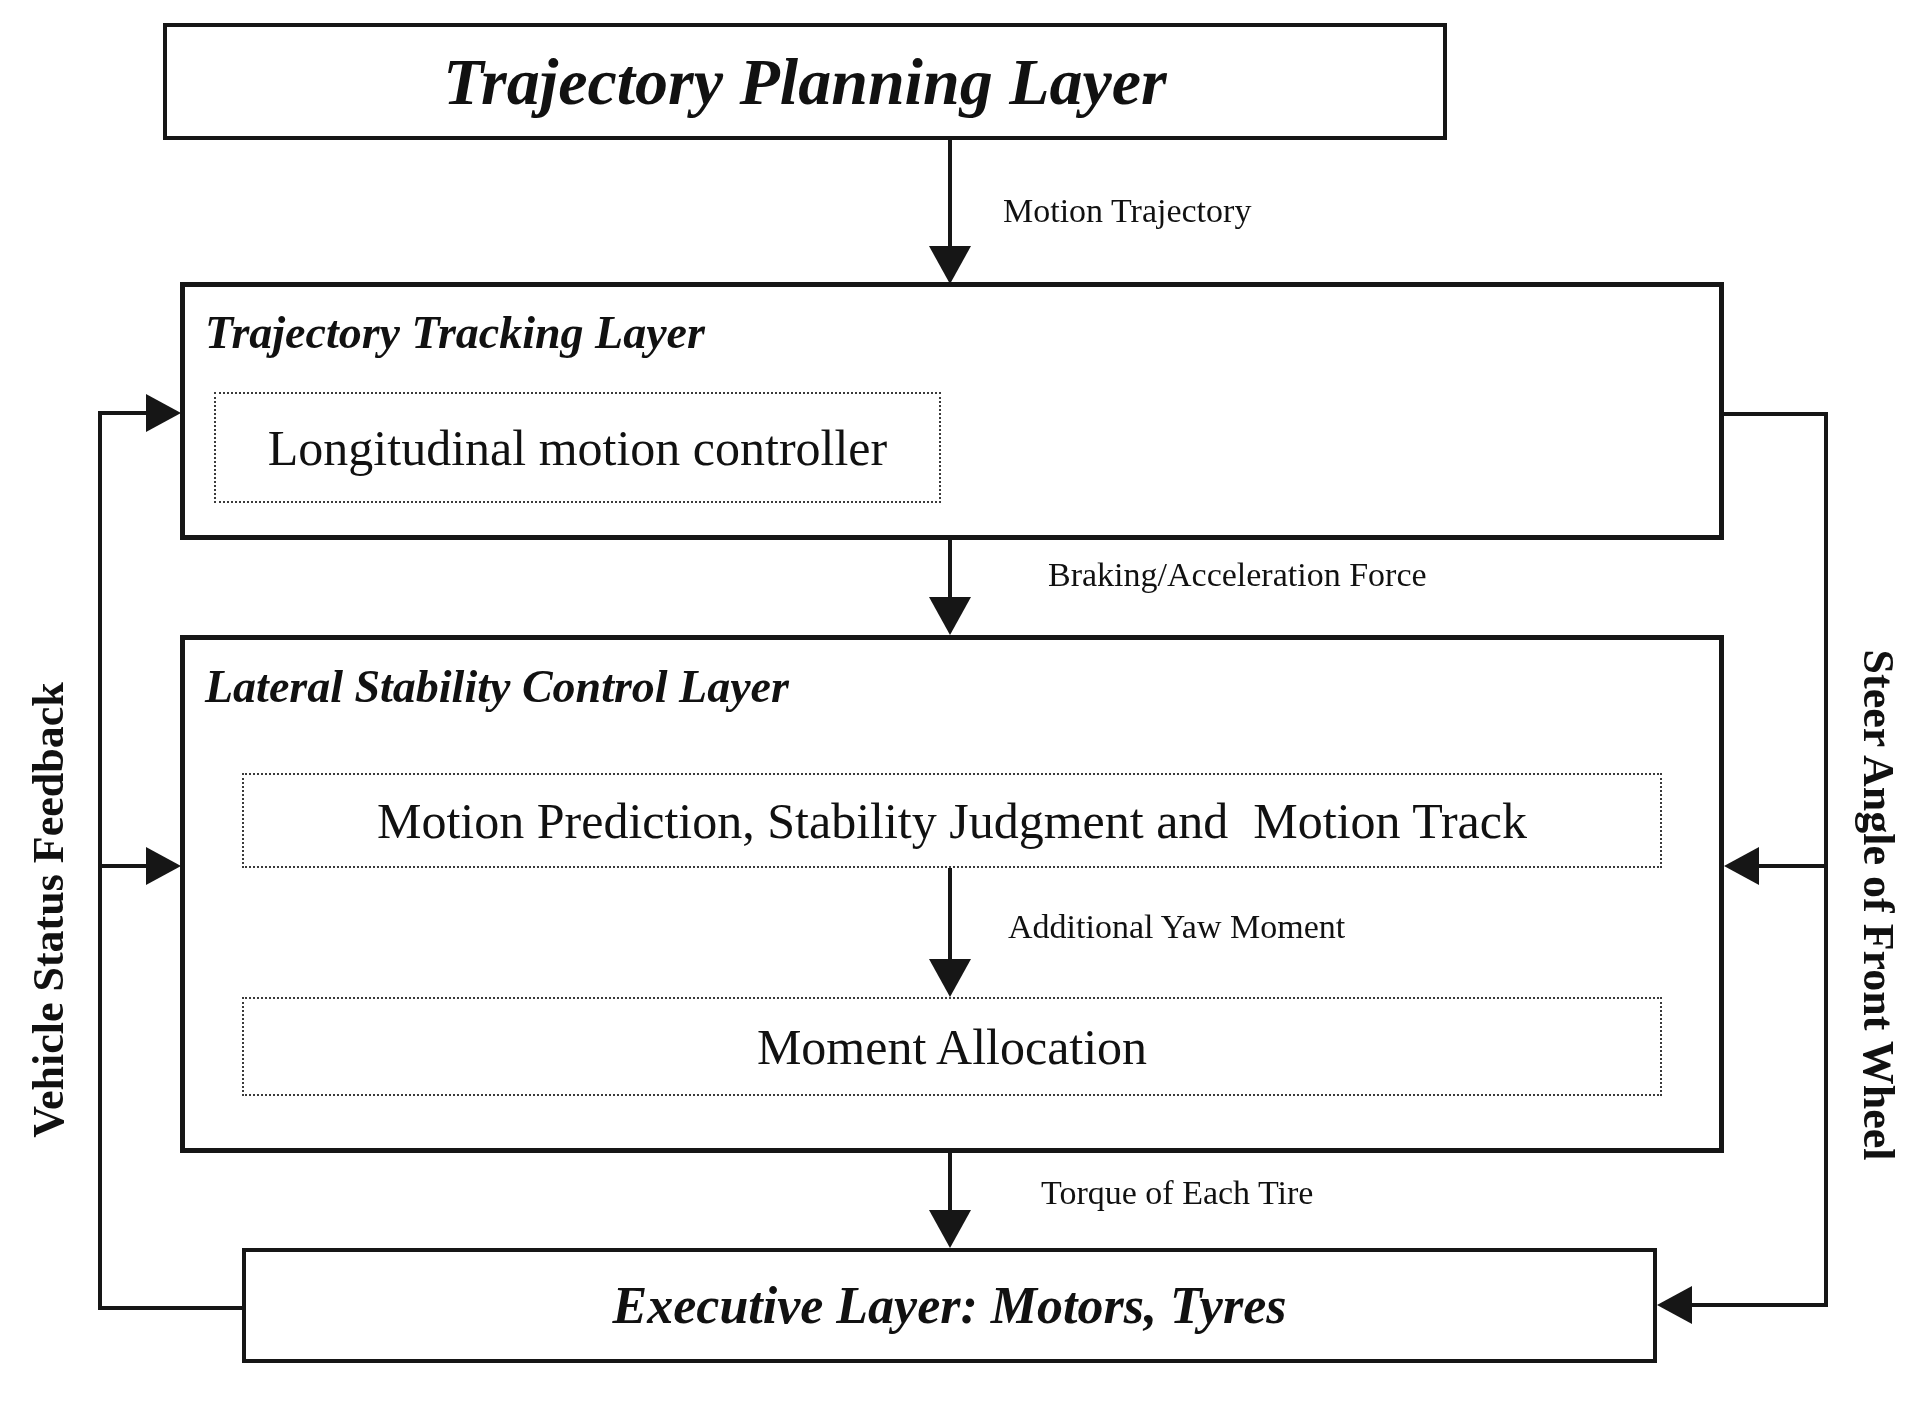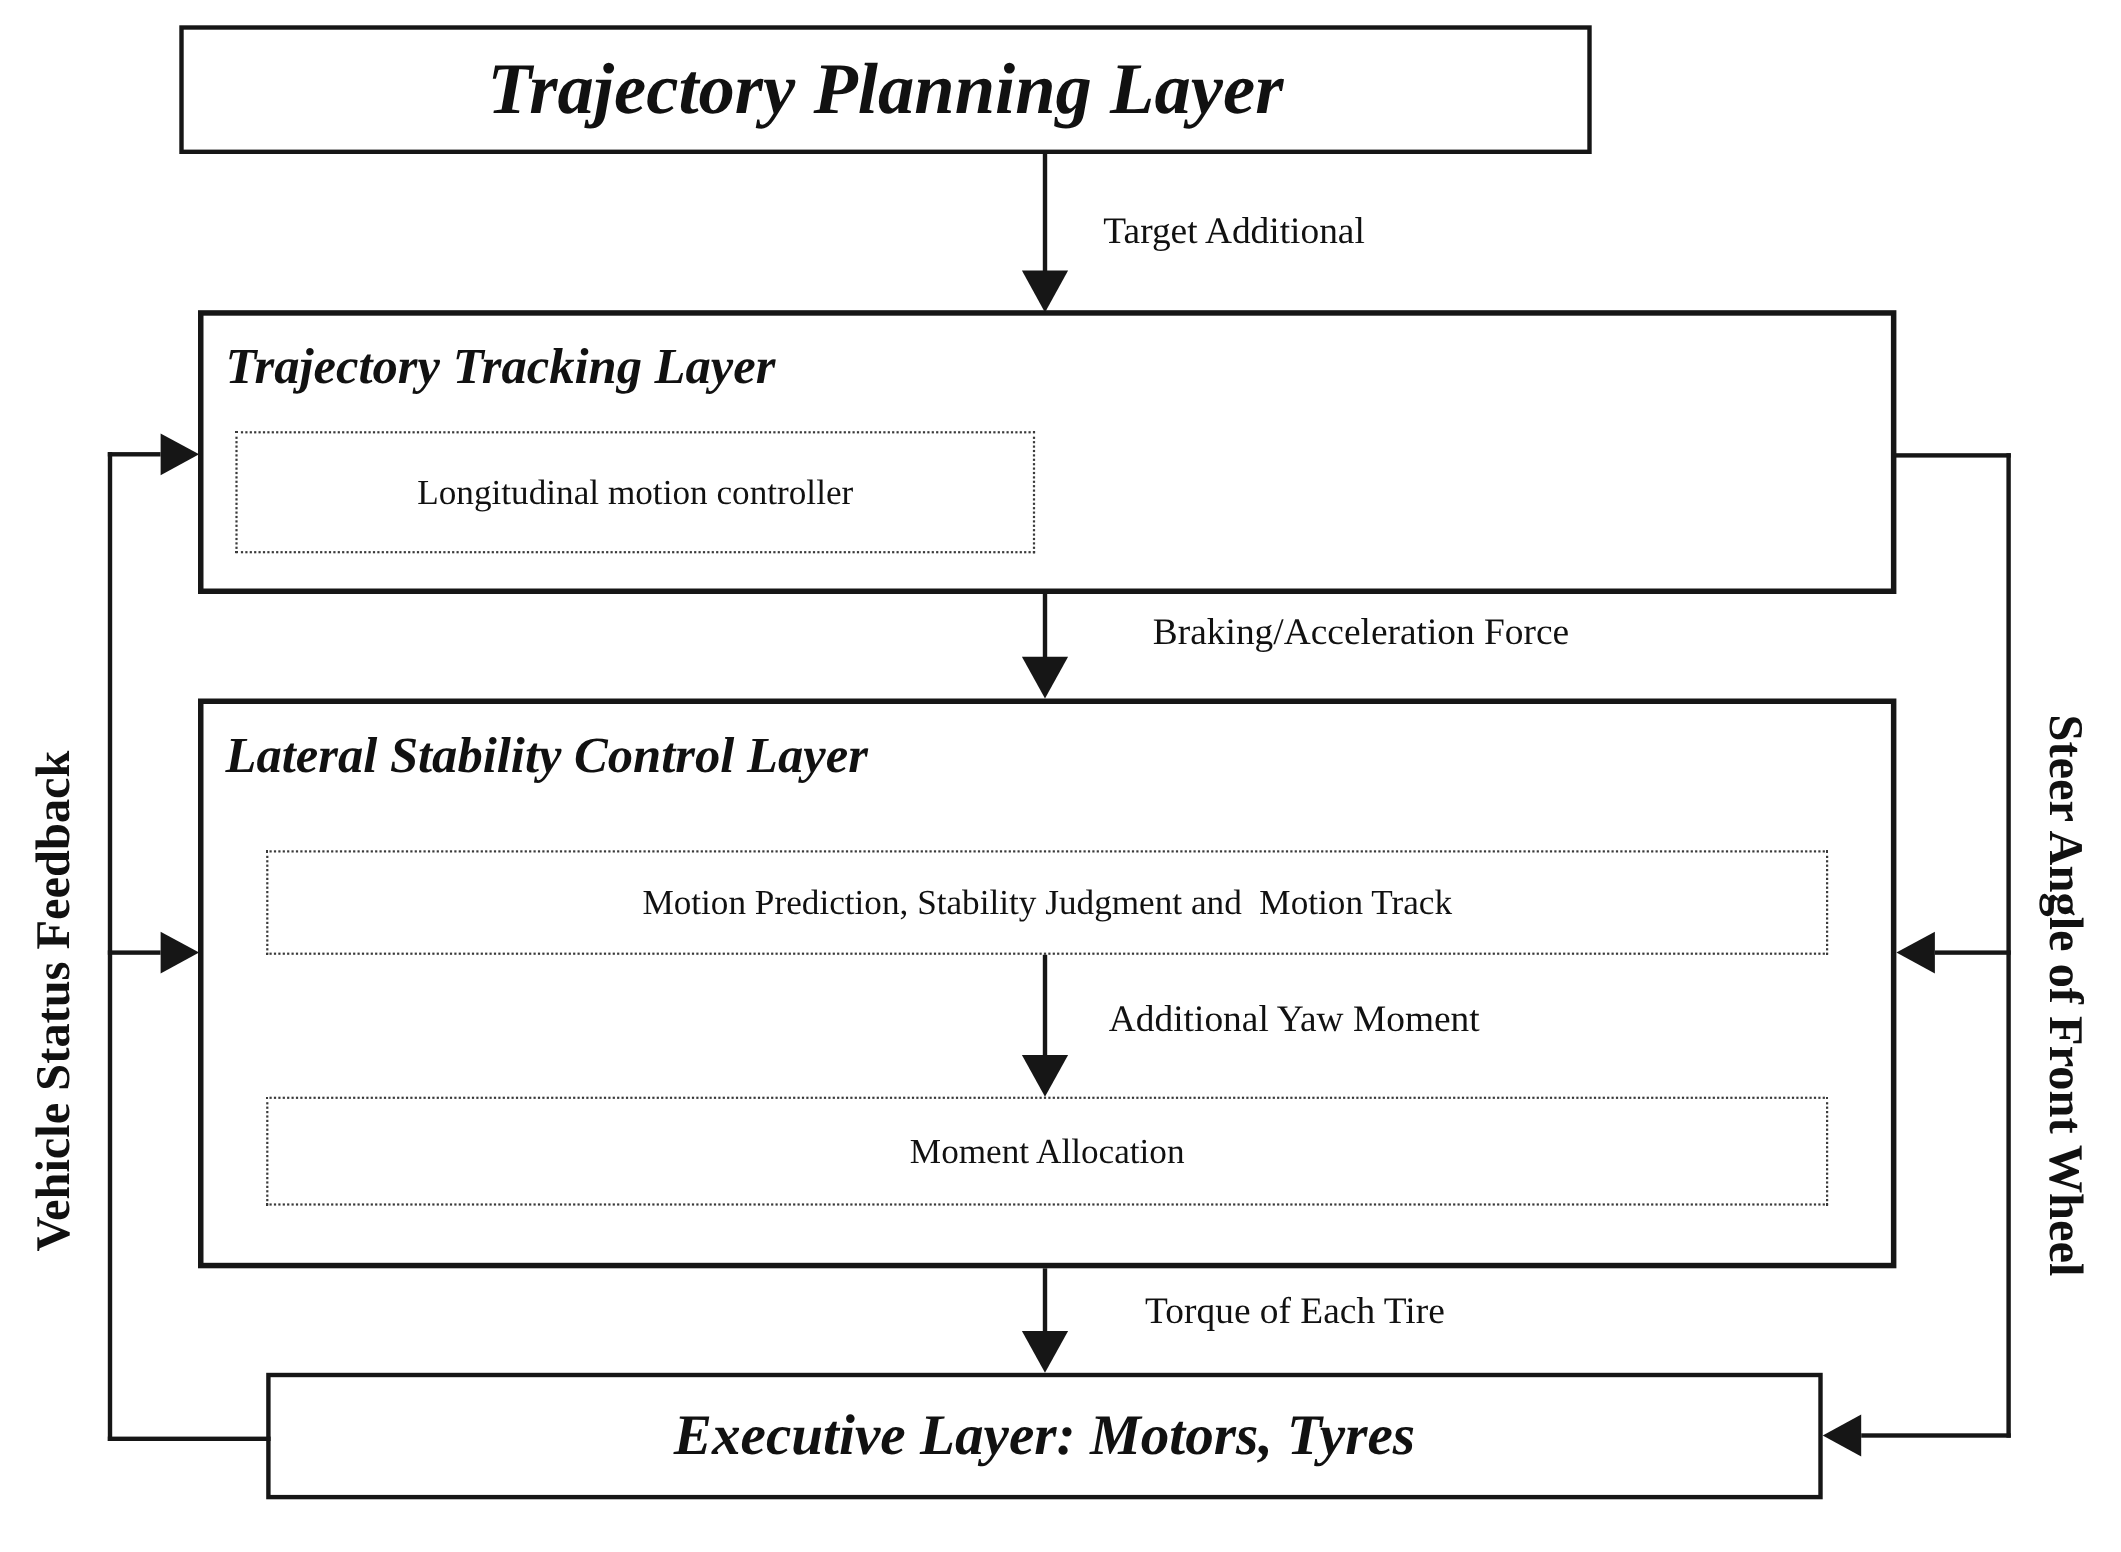--- a/index.html
+++ b/index.html
@@ -14,21 +14,21 @@
   .box.thick{border-width:5px;}
   .dotted{
     position:absolute;border:2px dotted #3a3a3a;background:#ffffff;
     box-sizing:border-box;display:flex;align-items:center;justify-content:center;
   }
   .big-title{font-weight:bold;font-style:italic;font-size:66px;white-space:pre;}
   .exec-title{font-weight:bold;font-style:italic;font-size:52px;white-space:pre;}
   .layer-title{
     position:absolute;font-weight:bold;font-style:italic;font-size:46px;white-space:pre;
   }
-  .inner-label{font-size:32px;white-space:pre;text-align:center;}
+  .inner-label{font-size:50px;white-space:pre;text-align:center;}
   .flow-label{position:absolute;font-size:34px;white-space:pre;}
   .side-label{
     position:absolute;font-weight:bold;font-size:44px;white-space:nowrap;
     transform:translate(-50%,-50%) rotate(-90deg);
   }
   .side-label.cw{transform:translate(-50%,-50%) rotate(90deg);}
   .hline,.vline{position:absolute;background:#161616;}
   .head{position:absolute;width:0;height:0;}
   .head.down{border-left:21px solid transparent;border-right:21px solid transparent;border-top:38px solid #161616;}
   .head.right{border-top:19px solid transparent;border-bottom:19px solid transparent;border-left:35px solid #161616;}
@@ -57,21 +57,21 @@
   <div class="dotted" style="left:242px;top:997px;width:1420px;height:99px;">
     <span class="inner-label">Moment Allocation</span>
   </div>
 
   <div class="box" style="left:242px;top:1248px;width:1415px;height:115px;">
     <span class="exec-title">Executive Layer: Motors, Tyres</span>
   </div>
 
   <div class="vline" style="left:948px;top:140px;width:4px;height:108px;"></div>
   <div class="head down" style="left:929px;top:246px;"></div>
-  <span class="flow-label" style="left:1003px;top:192px;">Target Additional</span>
+  <span class="flow-label" style="left:1003px;top:192px;">Motion Trajectory</span>
 
   <div class="vline" style="left:948px;top:540px;width:4px;height:60px;"></div>
   <div class="head down" style="left:929px;top:597px;"></div>
   <span class="flow-label" style="left:1048px;top:556px;">Braking/Acceleration Force</span>
 
   <div class="vline" style="left:948px;top:868px;width:4px;height:93px;"></div>
   <div class="head down" style="left:929px;top:959px;"></div>
   <span class="flow-label" style="left:1008px;top:908px;">Additional Yaw Moment</span>
 
   <div class="vline" style="left:948px;top:1153px;width:4px;height:60px;"></div>

